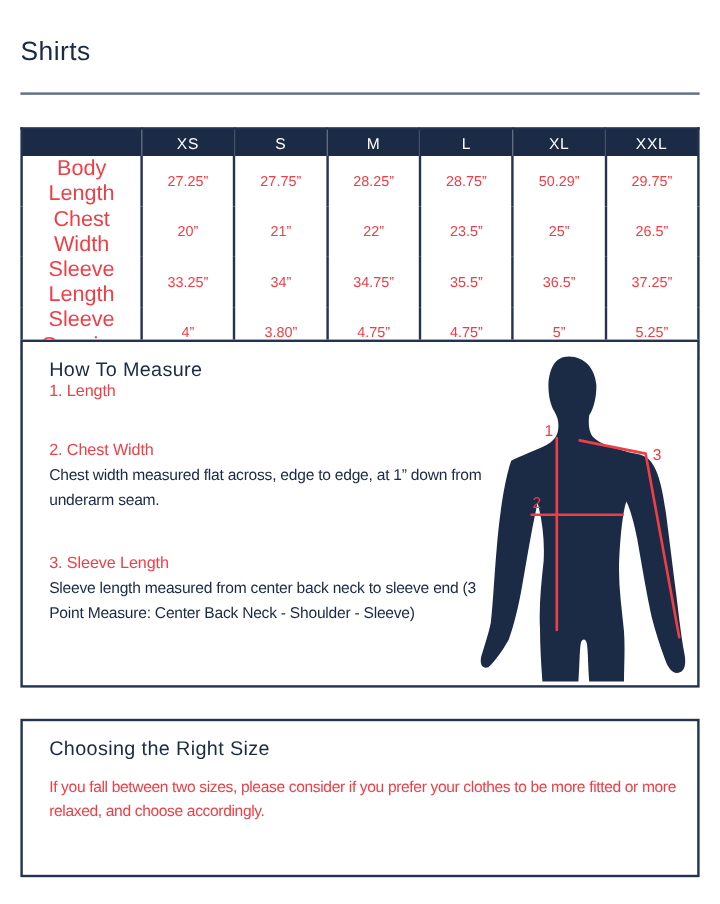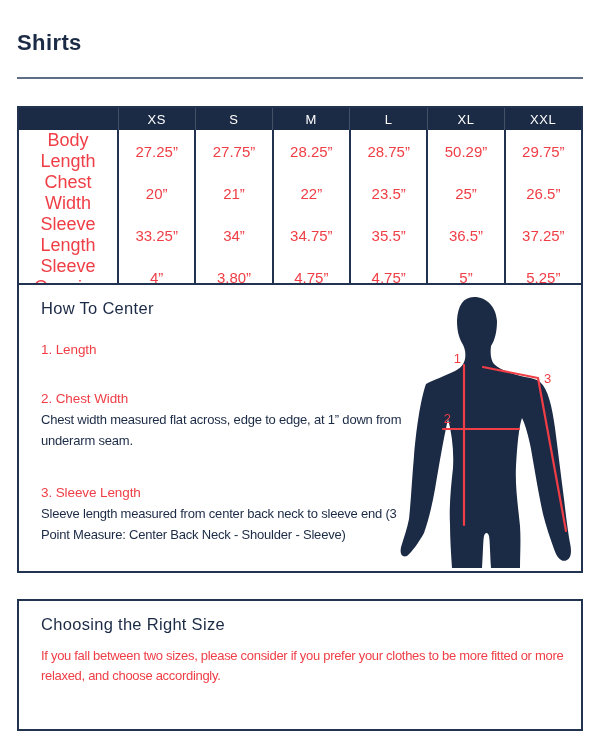--- a/index.html
+++ b/index.html
@@ -19,21 +19,21 @@
     width:600px;
     height:753px;
     background:#ffffff;
     overflow:hidden;
   }
   
   .page-title{
     position:absolute;
     left:17px; top:30px;
     font-size:22px;
-    font-weight:700;
+    font-weight:400;
     letter-spacing:0.4px;
     color:var(--navy);
   }
   .title-rule{
     position:absolute;
     left:17px; top:77px;
     width:566px; height:2px;
     background:var(--rule);
   }
   
@@ -52,21 +52,21 @@
     font-size:13px;
     letter-spacing:0.6px;
     height:23px;
     border-left:1px solid rgba(255,255,255,0.18);
   }
   .size-table th:first-child{ border-left:none; }
   .size-table td{
     height:33px;
     text-align:center;
     vertical-align:middle;
-    font-size:15px;
+    font-size:12px;
     color:var(--red);
     border-left:2px solid var(--border);
     background:#ffffff;
   }
   .size-table td:first-child{ border-left:none; font-size:18px; }
   .size-table{
     border:2px solid var(--border);
   }
   
   .info-box{
@@ -86,21 +86,20 @@
     margin:14px 0 0 22px;
   }
   
   .steps{
     margin-left:22px;
     width:384px;
   }
   .step-title{
     color:var(--red);
     font-size:13.5px;
-    margin-top:24px;
     letter-spacing:-0.1px;
   }
   .step:nth-child(2) .step-title,
   .step:nth-child(3) .step-title{ margin-top:34px; }
   .step-desc{
     color:var(--navy);
     font-size:13px;
     line-height:21px;
     letter-spacing:-0.2px;
     margin-top:3px;
@@ -197,21 +196,21 @@
         <td>3.80”</td>
         <td>4.75”</td>
         <td>4.75”</td>
         <td>5”</td>
         <td>5.25”</td>
       </tr>
     </tbody>
   </table>
 
   <div class="info-box measure-box">
-    <h2 class="box-heading">How To Center</h2>
+    <h2 class="box-heading">How To Measure</h2>
     <div class="steps">
       <div class="step">
         <div class="step-title">1. Length</div>
       </div>
       <div class="step">
         <div class="step-title">2. Chest Width</div>
         <div class="step-desc">Chest width measured flat across, edge to edge, at 1” down from underarm seam.</div>
       </div>
       <div class="step">
         <div class="step-title">3. Sleeve Length</div>

